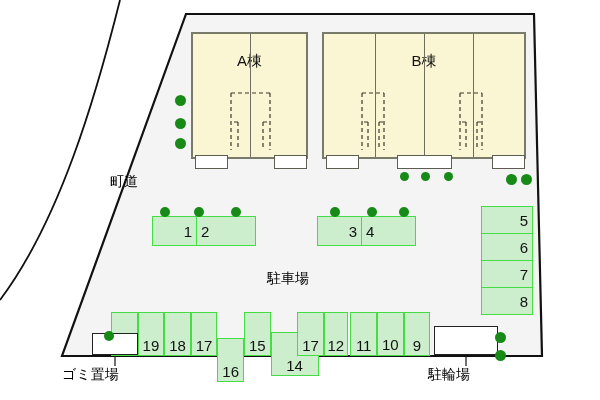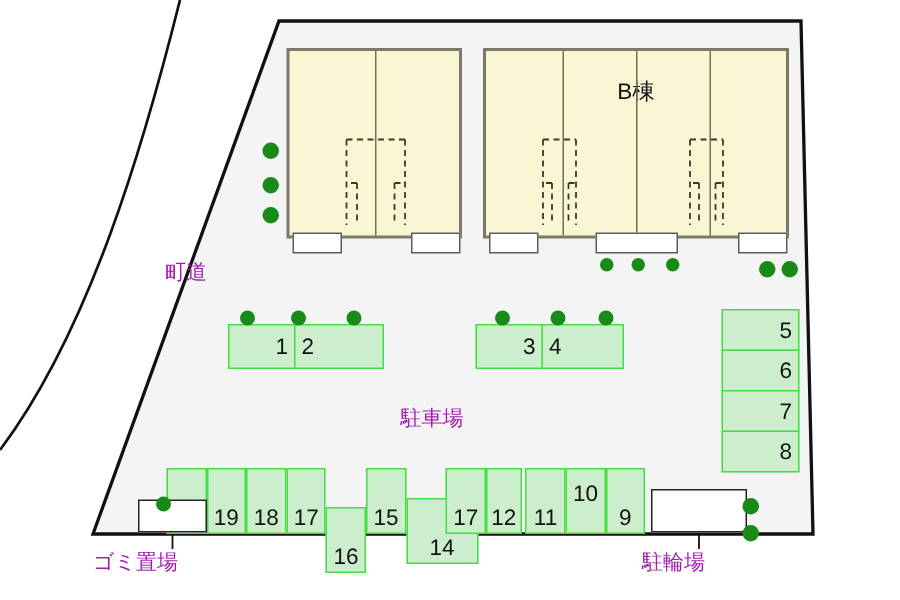--- a/index.html
+++ b/index.html
@@ -74,21 +74,21 @@
     position: absolute;
     background: #ffffff;
     border: 1.6px solid #222;
     box-sizing: border-box;
   }
 
   
   .lbl {
     position: absolute;
     font-size: 14px;
-    color: #a21caf;
+    color: #000000;
     white-space: nowrap;
   }
   .lbl-lot { font-size: 14px; }
 
   
   .dot {
     position: absolute;
     border-radius: 50%;
     background: #178a17;
   }
@@ -119,20 +119,21 @@
 
     <path d="M 120 0 C 96 96, 60 220, 0 300" fill="none" stroke="#111111" stroke-width="1.8"></path>
 
     <line x1="115" y1="350" x2="115" y2="366" stroke="#111" stroke-width="1.2"></line>
 
     <line x1="466" y1="350" x2="466" y2="366" stroke="#111" stroke-width="1.2"></line>
   </svg>
 
 
   <div class="abs bldg" style="left:191px; top:32px; width:117px; height:127px;">
+    <div class="bldg-label" style="top:18px;">A棟</div>
     <div class="v-div" style="left:57px;"></div>
     <svg class="svg-layer" style="width:117px;height:127px;" viewBox="0 0 117 127">
       <path d="M38 59 L38 116 M38 59 L77 59 M77 59 L77 116 M45 88 L45 116 M70 88 L70 116 M45 88 L38 88 M70 88 L77 88" fill="none" stroke="#3a3a2a" stroke-width="1.2" stroke-dasharray="4,3"></path>
     </svg>
   </div>
   <div class="entrance-box" style="left:195px; top:155px; width:33px; height:14px;"></div>
   <div class="entrance-box" style="left:274px; top:155px; width:33px; height:14px;"></div>
 
   <div class="abs bldg" style="left:322px; top:32px; width:204px; height:127px;">
     <div class="bldg-label" style="top:18px;">B棟</div>
@@ -199,21 +200,21 @@
       </div>
       <div class="pk center" style="left: 297.2px; top: 312px; width: 26.6px; height: 44px; align-items: flex-end; padding-bottom: 1px;">
         <span>17</span>
       </div>
       <div class="pk center" style="left: 323.8px; top: 312px; width: 24px; height: 44px; align-items: flex-end; padding-bottom: 1px;">
         <span>12</span>
       </div>
       <div class="pk center" style="left: 350.4px; top: 312px; width: 26.6px; height: 44px; align-items: flex-end; padding-bottom: 1px;">
         <span>11</span>
       </div>
-      <div class="pk center" style="left: 377px; top: 312px; width: 26.6px; height: 44px; align-items: flex-end; padding-bottom: 17px;">
+      <div class="pk center" style="left: 377px; top: 312px; width: 26.6px; height: 44px; align-items: flex-end; padding-bottom: 2px;">
         <span>10</span>
       </div>
       <div class="pk center" style="left: 403.6px; top: 312px; width: 26.6px; height: 44px; align-items: flex-end; padding-bottom: 1px;">
         <span>9</span>
       </div>
     </div>
 
   <div class="white-box" style="left:92px; top:333px; width:46px; height:22px;"></div>
   <div class="white-box" style="left:434px; top:326px; width:64px; height:29px;"></div>
 

